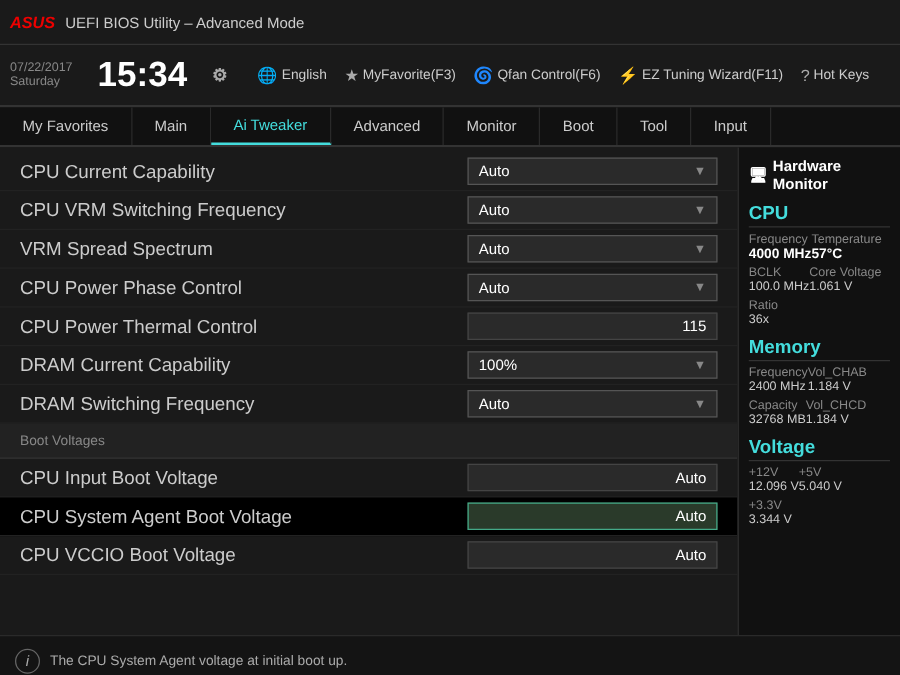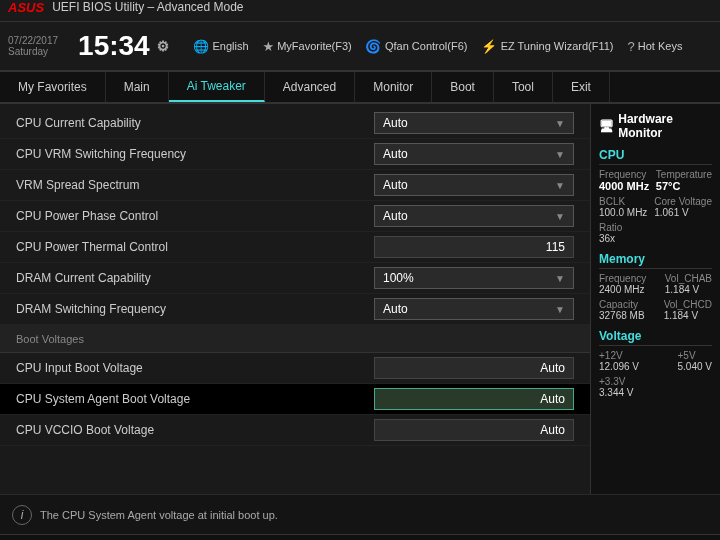--- a/index.html
+++ b/index.html
@@ -9,23 +9,23 @@
       background: #000;
       font-family: 'Segoe UI', Arial, sans-serif;
       font-size: 12px;
       color: #ccc;
       overflow: hidden;
     }
 
     
     .top-bar {
       background: #1a1a1a;
-      height: 22px;
-      display: flex;
-      align-items: flex-start;
+      height: 36px;
+      display: flex;
+      align-items: center;
       padding: 0 8px;
       border-bottom: 1px solid #333;
     }
     .asus-logo {
       color: #e00;
       font-weight: bold;
       font-size: 13px;
       margin-right: 8px;
       font-style: italic;
     }
@@ -47,21 +47,21 @@
       color: #888;
       margin-right: 4px;
     }
     .time-display {
       font-size: 28px;
       font-weight: bold;
       color: #fff;
       line-height: 1;
       display: flex;
       align-items: center;
-      gap: 7px;
+      gap: 20px;
     }
     .time-display .gear-icon {
       font-size: 14px;
       color: #aaa;
     }
     .header-links {
       display: flex;
       gap: 14px;
       margin-left: 8px;
       flex: 1;
@@ -127,21 +127,21 @@
     .setting-row.section-header {
       background: #222;
       color: #888;
       font-size: 11px;
       padding: 3px 16px;
       border-bottom: 1px solid #333;
     }
     .setting-label {
       flex: 1;
       color: #ccc;
-      font-size: 12px;
+      font-size: 15px;
     }
     .setting-control {
       width: 200px;
     }
     .select-box {
       width: 200px;
       background: #2a2a2a;
       border: 1px solid #555;
       color: #fff;
       padding: 3px 8px;
@@ -222,29 +222,28 @@
       color: #fff;
       font-size: 12px;
       font-weight: bold;
       margin-bottom: 8px;
       display: flex;
       align-items: center;
       gap: 4px;
     }
     .hw-section-title {
       color: #4dd;
-      font-size: 12px;
+      font-size: 15px;
       font-weight: bold;
       margin: 8px 0 4px 0;
       border-bottom: 1px solid #333;
       padding-bottom: 2px;
     }
     .hw-row {
       display: flex;
-      justify-content: space-between;
       margin-bottom: 4px;
     }
     .hw-label {
       color: #888;
       font-size: 10px;
     }
     .hw-value {
       color: #ccc;
       font-size: 10px;
     }
@@ -316,21 +315,21 @@
   <div class="nav-tab">
       <span>Monitor</span>
     </div>
   <div class="nav-tab">
       <span>Boot</span>
     </div>
   <div class="nav-tab">
       <span>Tool</span>
     </div>
   <div class="nav-tab">
-      <span>Exit</span>
+      <span>Input</span>
     </div>
 </div>
 
 <div class="main-layout">
 
   <div class="left-panel">
 
     <div class="setting-row">
       <span class="setting-label">CPU Current Capability</span>
       <div class="select-box setting-control">

